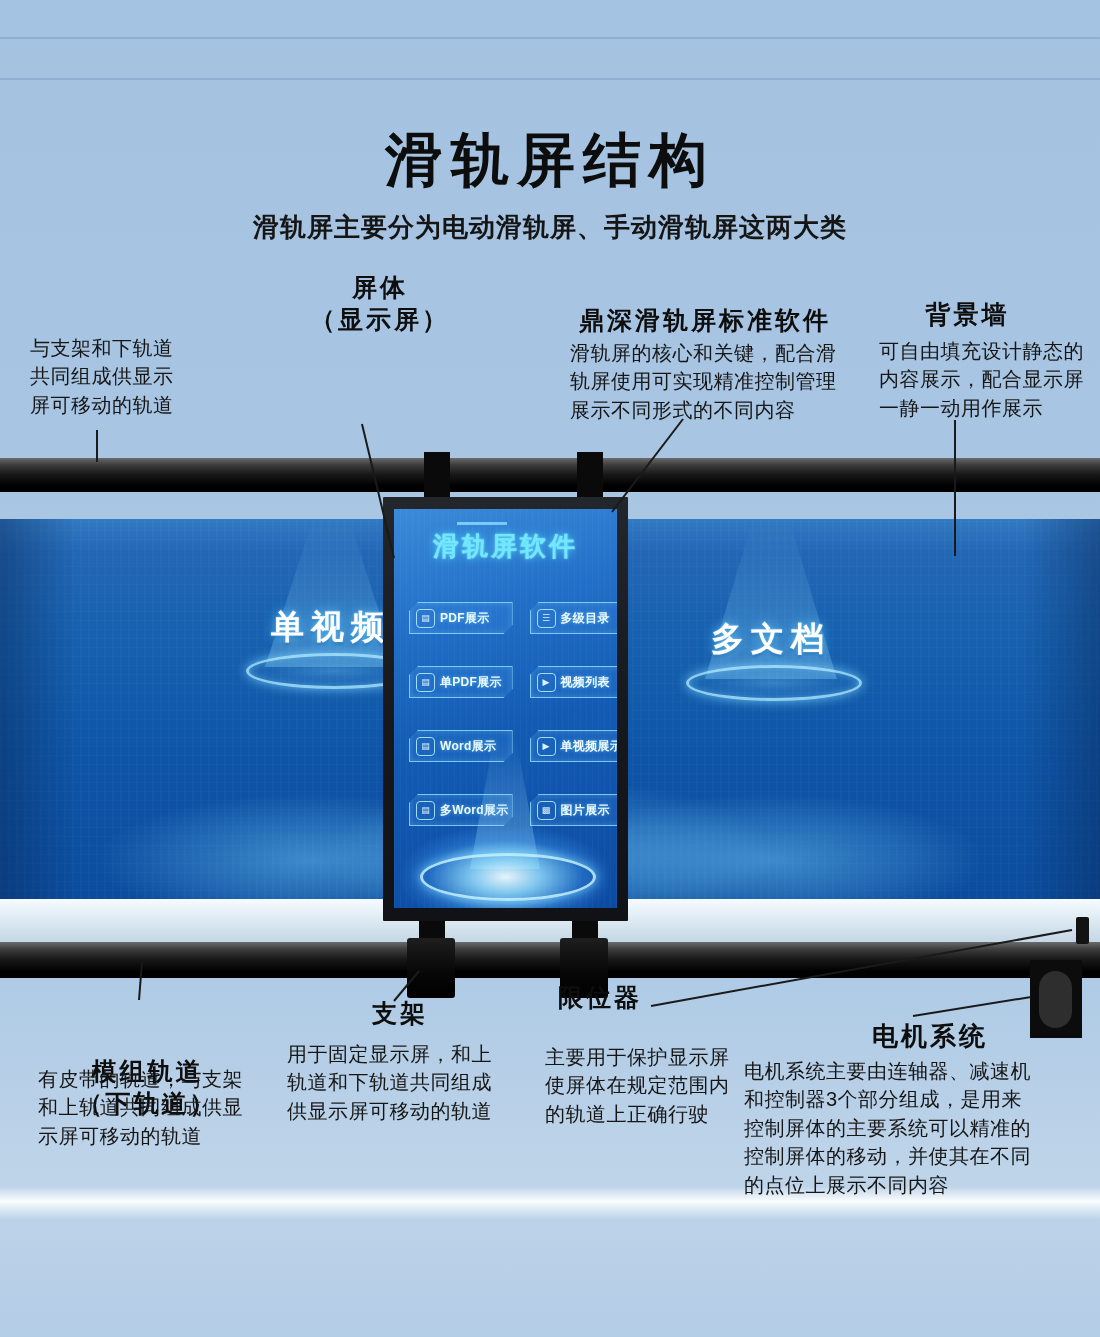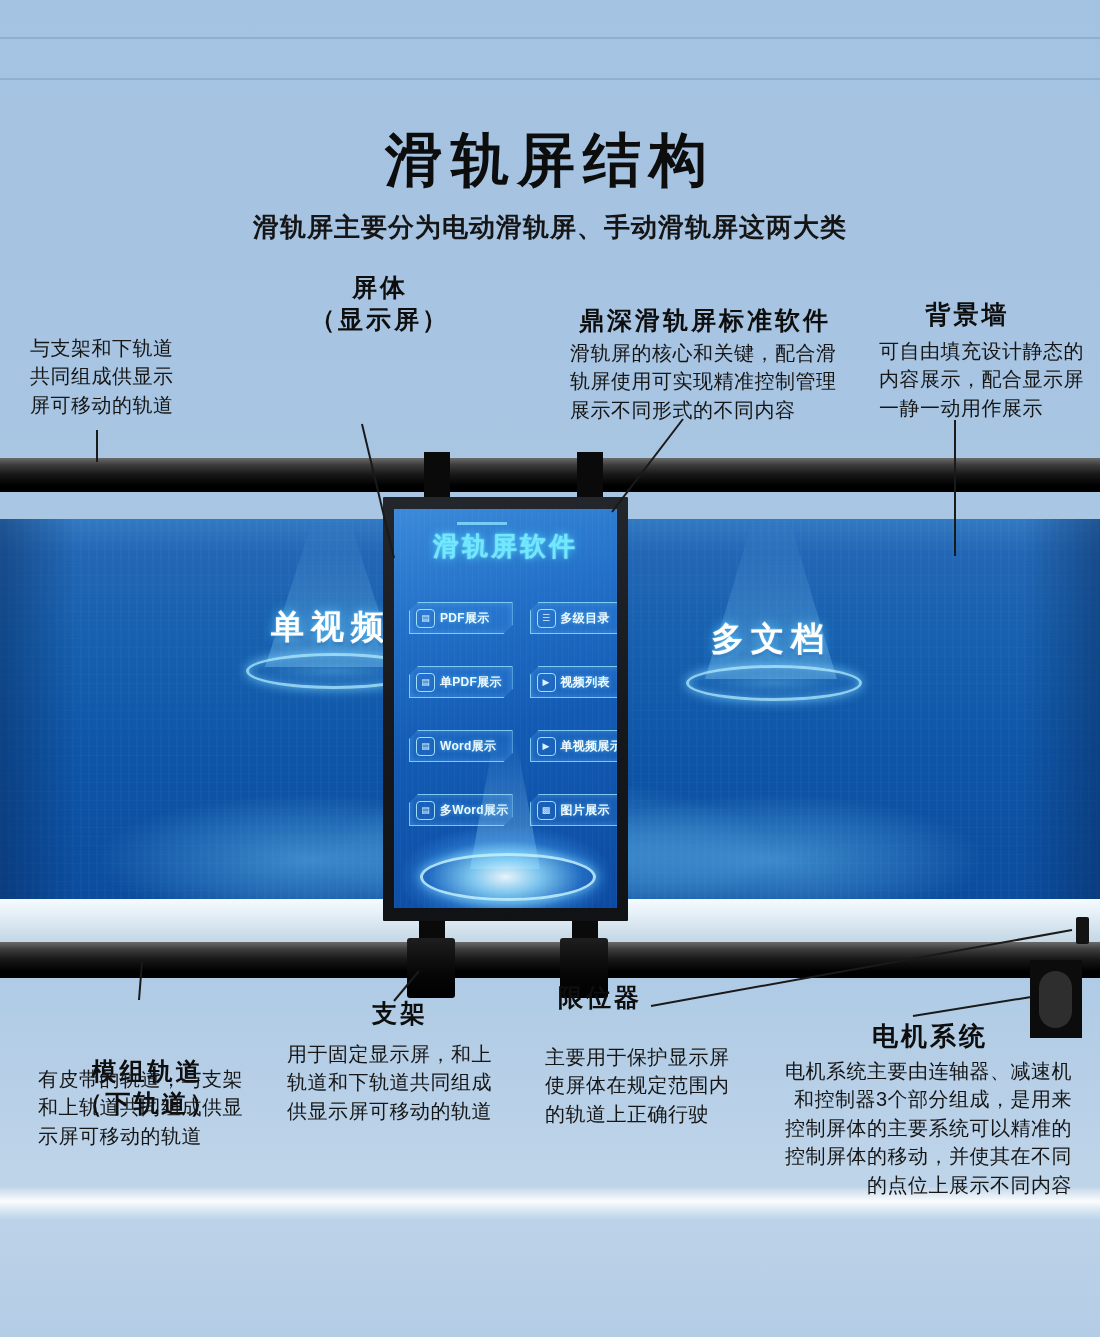--- a/index.html
+++ b/index.html
@@ -28,21 +28,21 @@
   #co3-desc{left:570px;top:339px;width:285px;}
   #co4-title{left:880px;top:299px;width:175px;}
   #co4-desc{left:862px;top:337px;width:215px;margin-left:17px;}
   #co5-title{left:55px;top:1056px;width:185px;}
   #co5-desc{left:38px;top:1065px;width:240px;}
   #co6-title{left:330px;top:998px;width:140px;}
   #co6-desc{left:287px;top:1040px;width:265px;}
   #co7-title{left:530px;top:982px;width:140px;}
   #co7-desc{left:545px;top:1043px;width:215px;}
   #co8-title{left:855px;top:1020px;width:150px;font-size:26px;}
-  #co8-desc{left:772px;top:1057px;width:300px;text-align:right;}
+  #co8-desc{left:744px;top:1057px;width:300px;}
   
   .rail{position:absolute;left:0;width:1100px;z-index:3;
     background:linear-gradient(180deg,#6b6b6b 0%,#3d3d3d 20%,#181818 48%,#000 82%);}
   #rail-top{top:458px;height:34px;}
   #rail-bottom{top:942px;height:36px;}
   #light-band{position:absolute;left:0;top:899px;width:1100px;height:44px;z-index:2;
     background:linear-gradient(180deg,#f6fbfe 0%,#e4eff6 35%,#c2d6e4 100%);}
   .post{position:absolute;width:26px;background:#0a0a0a;z-index:4;}
   #post-tl{left:424px;top:452px;height:55px;}
   #post-tr{left:577px;top:452px;height:55px;}

